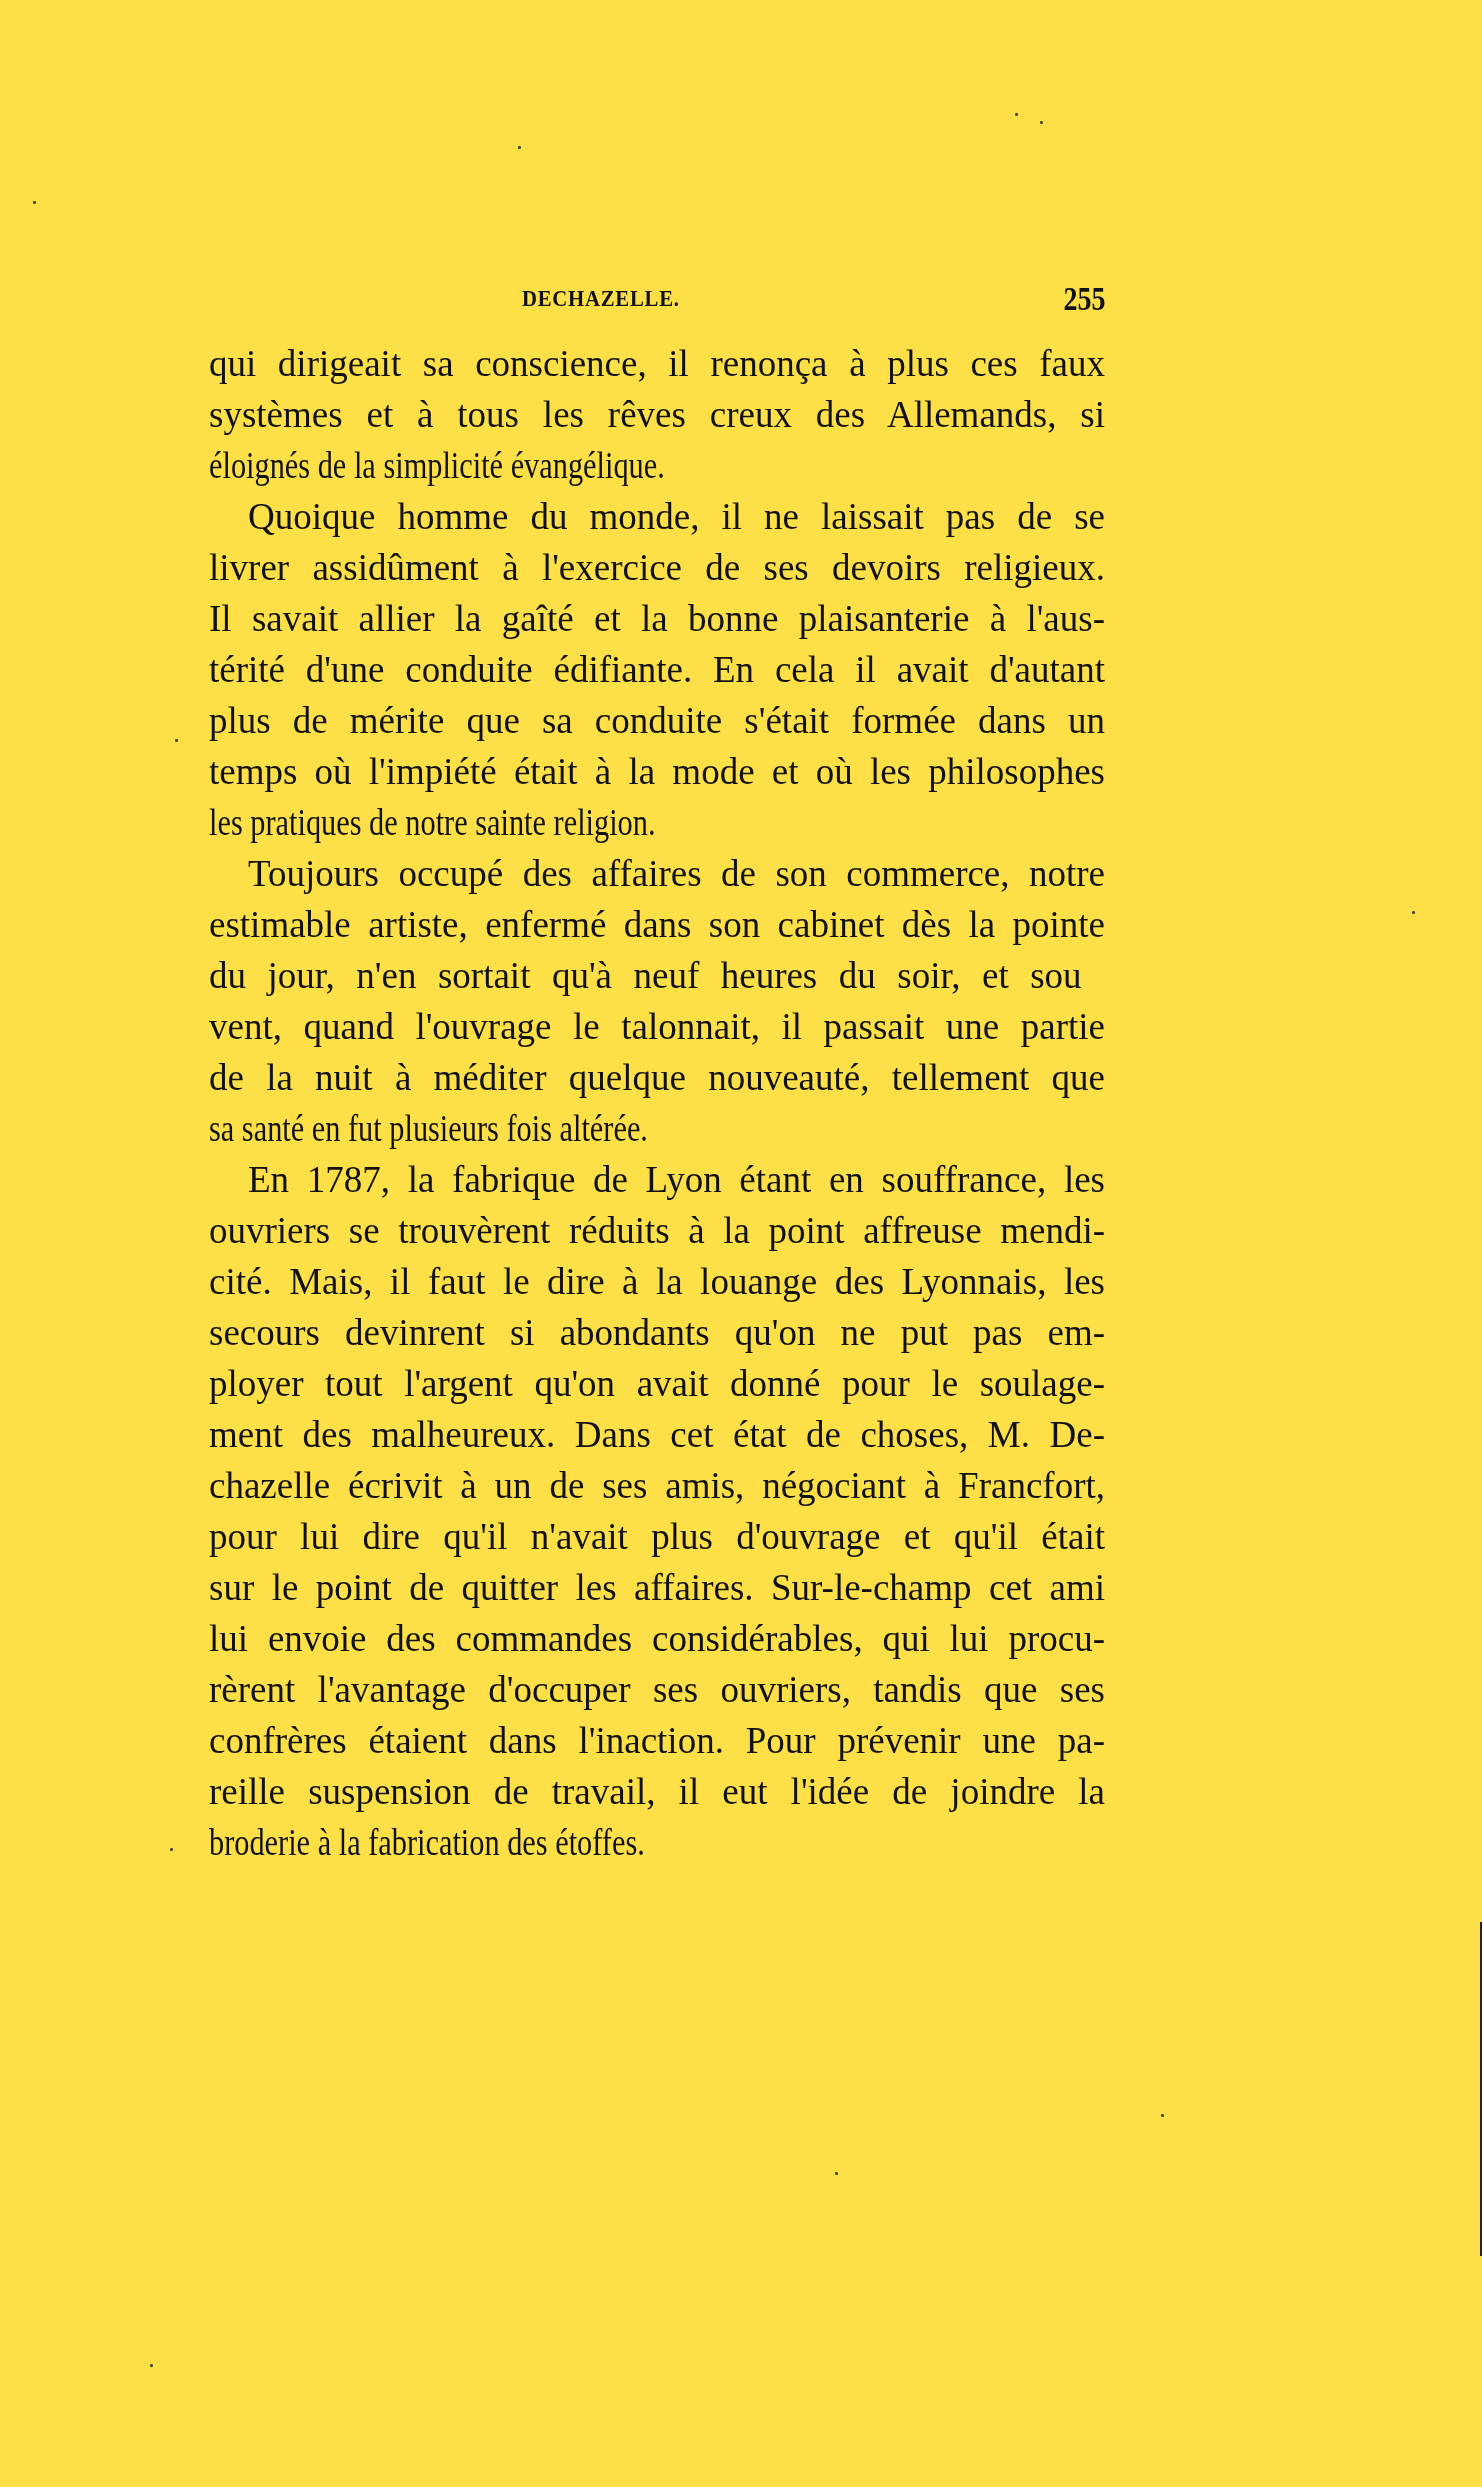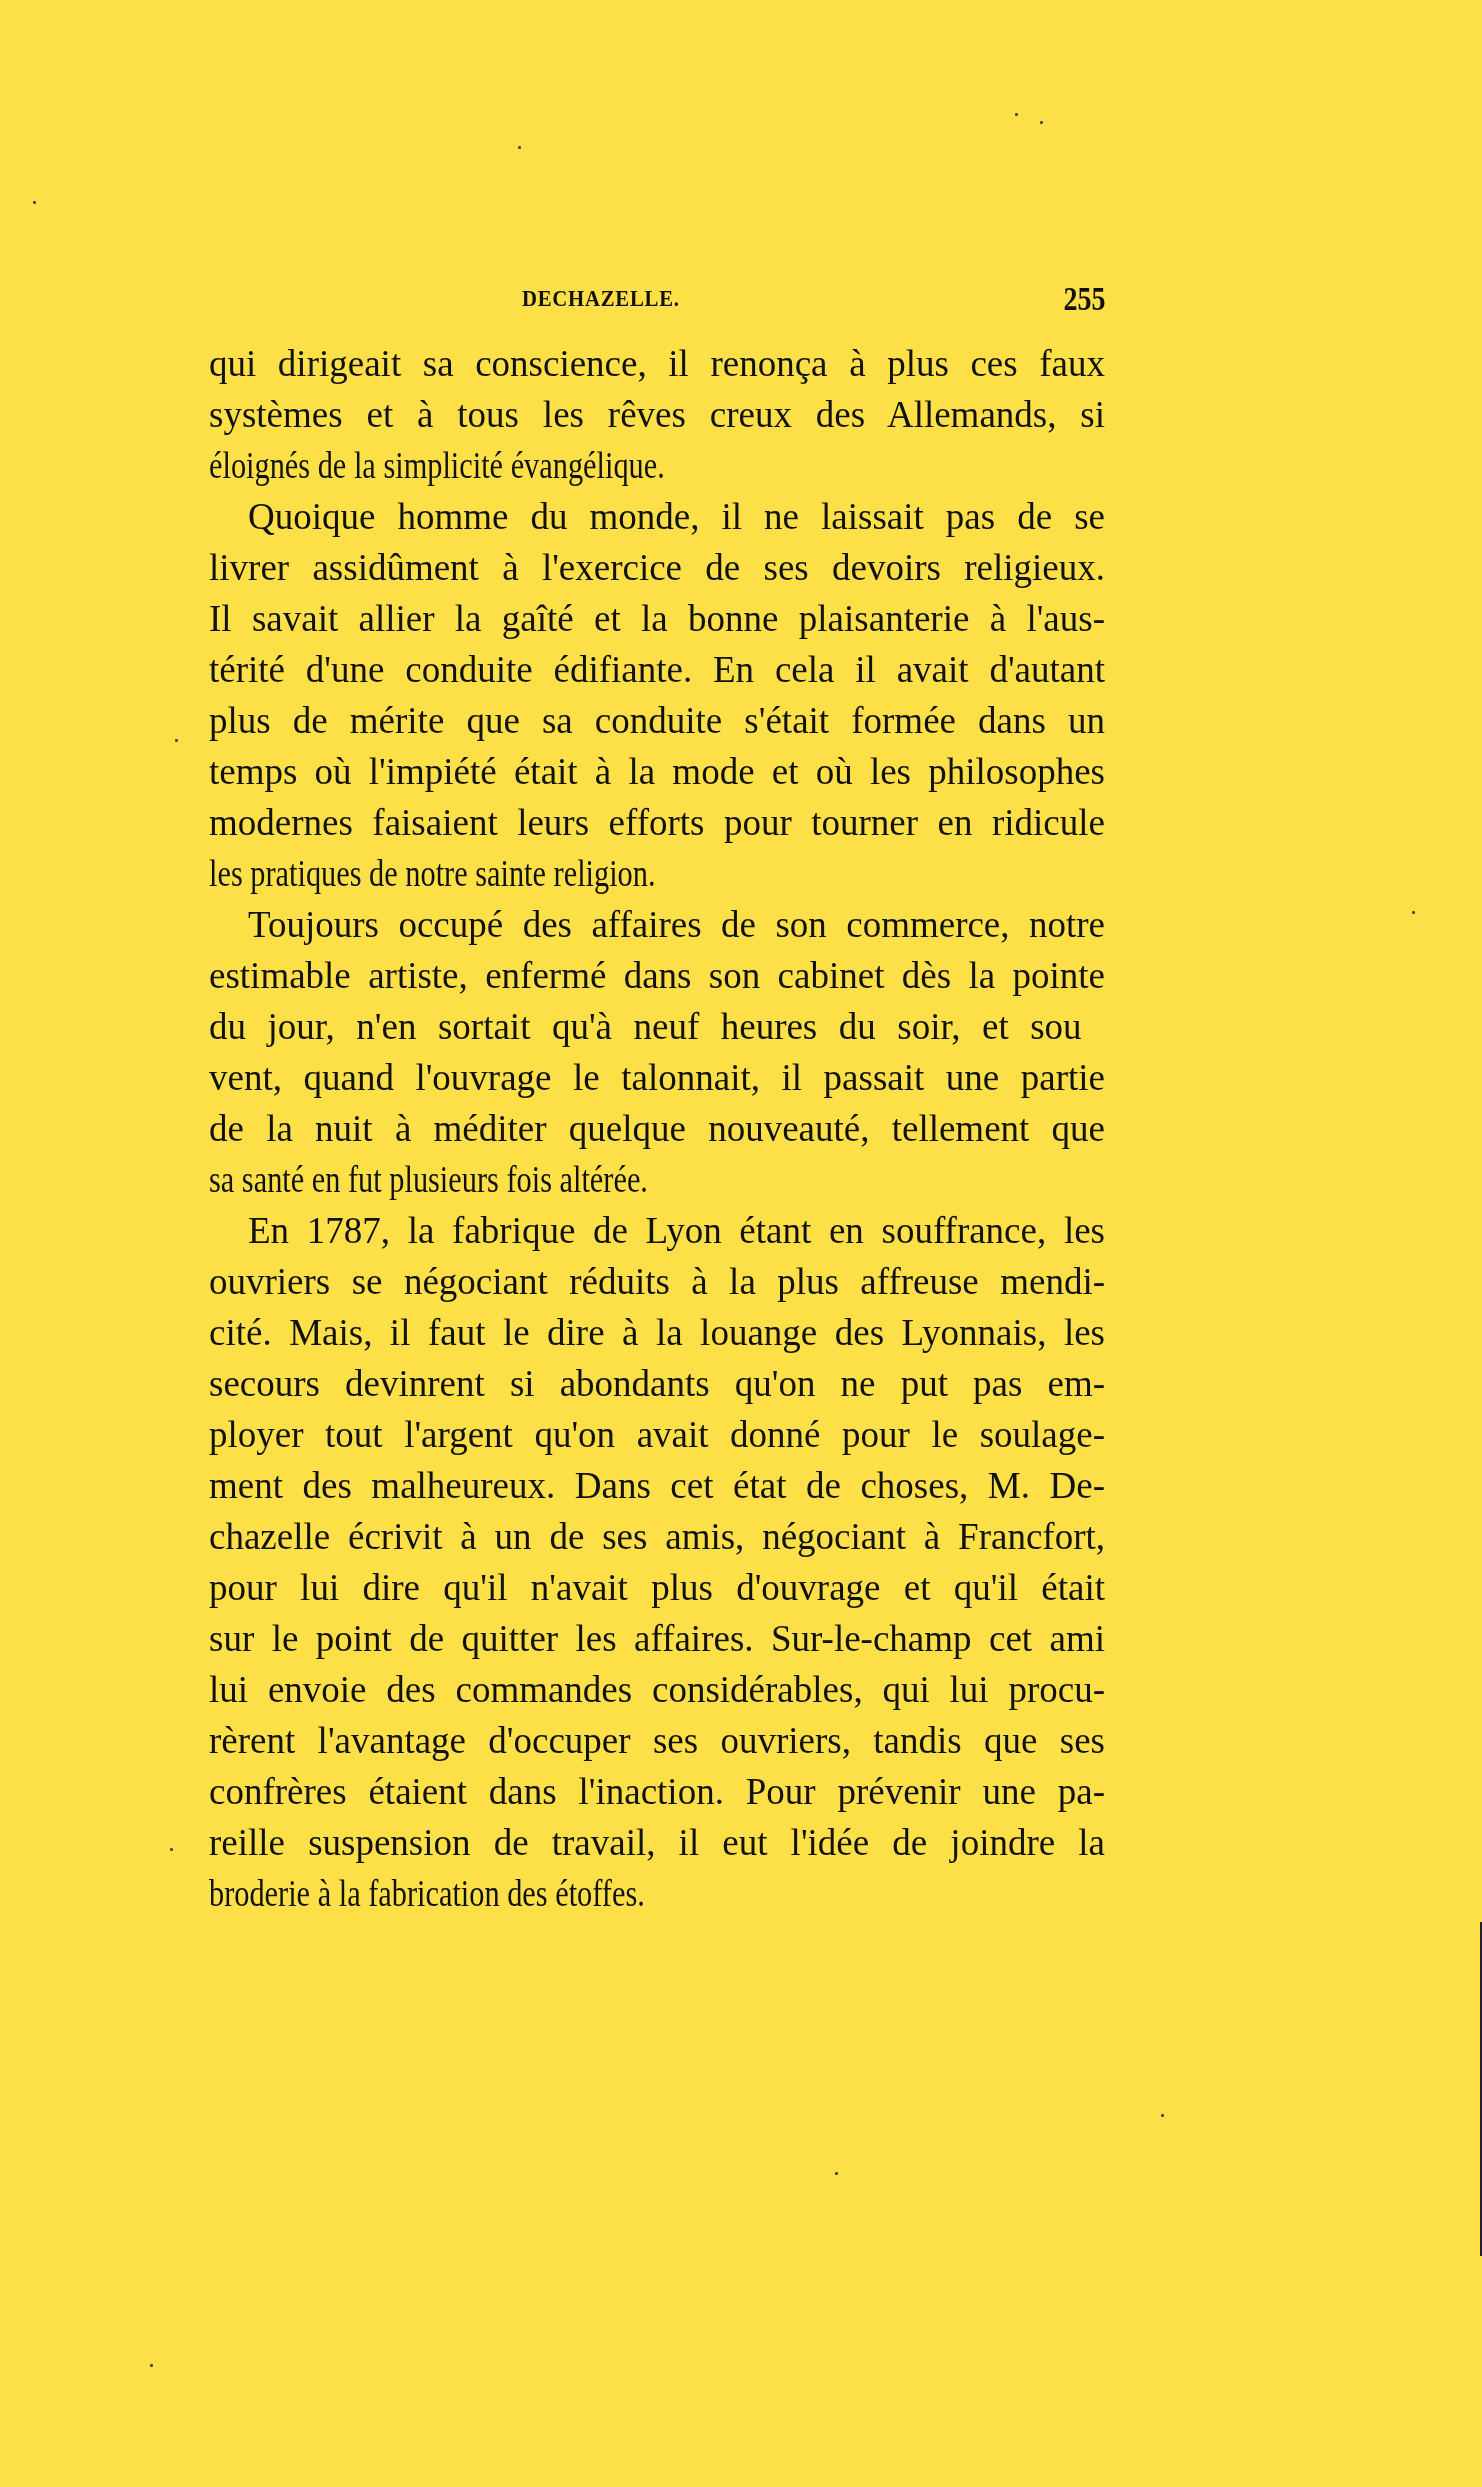--- a/index.html
+++ b/index.html
@@ -115,36 +115,35 @@
       <span class="line last"><span class="inner" style="width: auto; display: inline-block; transform: scaleX(0.82); transform-origin: left center;">éloignés de la simplicité évangélique.</span></span>
     </div>
 
     <div class="paragraph">
       <span class="line indent"><span class="inner" style="width: 100%; display: inline-block;">Quoique homme du monde, il ne laissait pas de se</span></span>
       <span class="line"><span class="inner" style="width: 100%; display: inline-block;">livrer assidûment à l'exercice de ses devoirs religieux.</span></span>
       <span class="line"><span class="inner" style="width: 100%; display: inline-block;">Il savait allier la gaîté et la bonne plaisanterie à l'aus-</span></span>
       <span class="line"><span class="inner" style="width: 100%; display: inline-block;">térité d'une conduite édifiante. En cela il avait d'autant</span></span>
       <span class="line"><span class="inner" style="width: 100%; display: inline-block;">plus de mérite que sa conduite s'était formée dans un</span></span>
       <span class="line"><span class="inner" style="width: 100%; display: inline-block;">temps où l'impiété était à la mode et où les philosophes</span></span>
-      <span class="line"><span class="inner" style="width: 100%; display: inline-block;">modernes faisaient leurs efforts pour tourner en ridicule</span></span>
       <span class="line last"><span class="inner" style="width: auto; display: inline-block; transform: scaleX(0.82); transform-origin: left center;">les pratiques de notre sainte religion.</span></span>
     </div>
 
     <div class="paragraph">
       <span class="line indent"><span class="inner" style="width: 100%; display: inline-block;">Toujours occupé des affaires de son commerce, notre</span></span>
       <span class="line"><span class="inner" style="width: 100%; display: inline-block;">estimable artiste, enfermé dans son cabinet dès la pointe</span></span>
       <span class="line" style="padding-right:23.4px"><span class="inner" style="width: 100%; display: inline-block;">du jour, n'en sortait qu'à neuf heures du soir, et sou</span></span>
       <span class="line"><span class="inner" style="width: 100%; display: inline-block;">vent, quand l'ouvrage le talonnait, il passait une partie</span></span>
       <span class="line"><span class="inner" style="width: 100%; display: inline-block;">de la nuit à méditer quelque nouveauté, tellement que</span></span>
       <span class="line last"><span class="inner" style="width: auto; display: inline-block; transform: scaleX(0.82); transform-origin: left center;">sa santé en fut plusieurs fois altérée.</span></span>
     </div>
 
     <div class="paragraph">
       <span class="line indent"><span class="inner" style="width: 100%; display: inline-block;">En 1787, la fabrique de Lyon étant en souffrance, les</span></span>
-      <span class="line"><span class="inner" style="width: 100%; display: inline-block;">ouvriers se négociant réduits à la plus affreuse mendi-</span></span>
+      <span class="line"><span class="inner" style="width: 100%; display: inline-block;">ouvriers se trouvèrent réduits à la point affreuse mendi-</span></span>
       <span class="line"><span class="inner" style="width: 100%; display: inline-block;">cité. Mais, il faut le dire à la louange des Lyonnais, les</span></span>
       <span class="line"><span class="inner" style="width: 100%; display: inline-block;">secours devinrent si abondants qu'on ne put pas em-</span></span>
       <span class="line"><span class="inner" style="width: 100%; display: inline-block;">ployer tout l'argent qu'on avait donné pour le soulage-</span></span>
       <span class="line"><span class="inner" style="width: 100%; display: inline-block;">ment des malheureux. Dans cet état de choses, M. De-</span></span>
       <span class="line"><span class="inner" style="width: 100%; display: inline-block;">chazelle écrivit à un de ses amis, négociant à Francfort,</span></span>
       <span class="line"><span class="inner" style="width: 100%; display: inline-block;">pour lui dire qu'il n'avait plus d'ouvrage et qu'il était</span></span>
       <span class="line"><span class="inner" style="width: 100%; display: inline-block;">sur le point de quitter les affaires. Sur-le-champ cet ami</span></span>
       <span class="line"><span class="inner" style="width: 100%; display: inline-block;">lui envoie des commandes considérables, qui lui procu-</span></span>
       <span class="line"><span class="inner" style="width: 100%; display: inline-block;">rèrent l'avantage d'occuper ses ouvriers, tandis que ses</span></span>
       <span class="line"><span class="inner" style="width: 100%; display: inline-block;">confrères étaient dans l'inaction. Pour prévenir une pa-</span></span>

